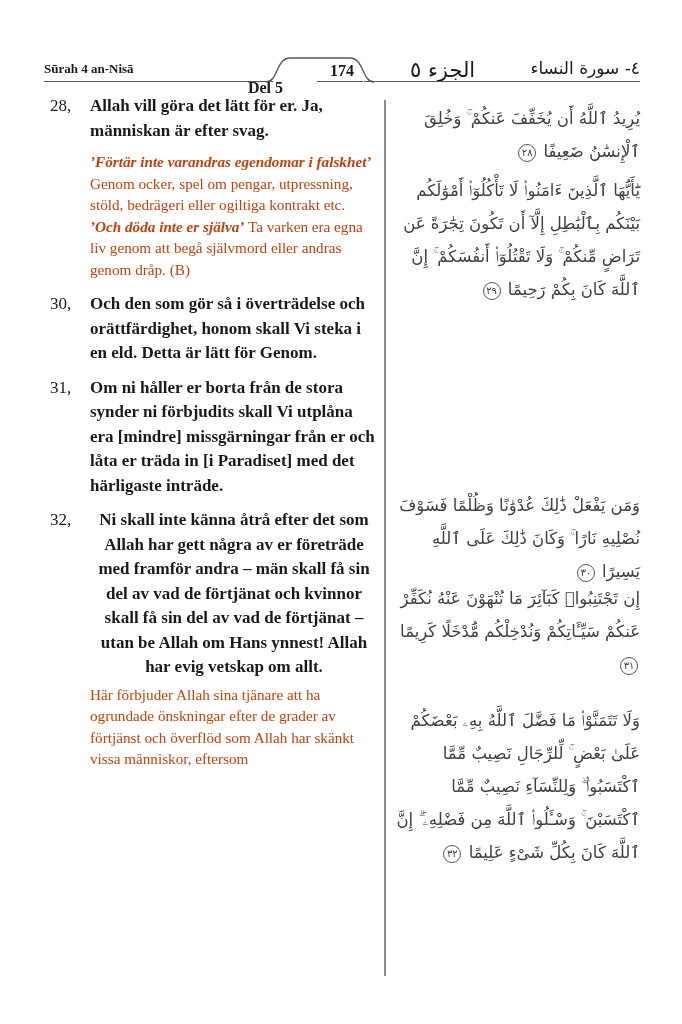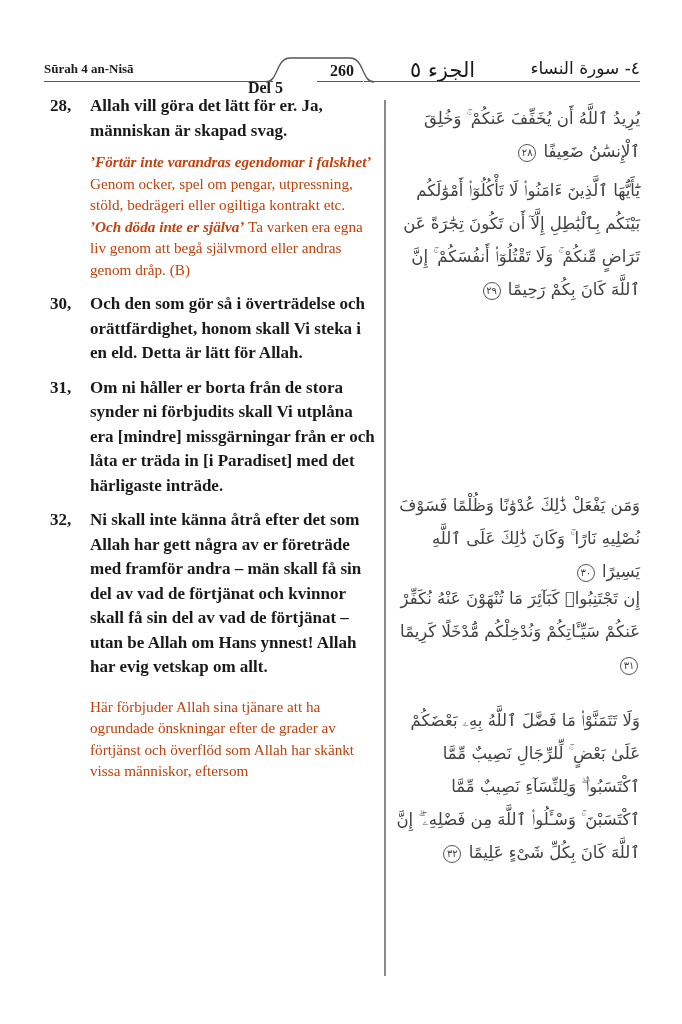--- a/index.html
+++ b/index.html
@@ -15,69 +15,69 @@
   .h-left { position: absolute; left: 0; top: 5px; font-family: Liberation Serif, serif; font-weight: bold; font-size: 13px; }
   .h-del { position: absolute; left: 213px; top: 23px; font-family: "Liberation Serif", serif; font-weight: bold; font-size: 16px; transform: translateX(-100%); white-space: nowrap; margin-left: 26px; }
   .h-page { position: absolute; left: 276px; top: 6px; width: 44px; text-align: center; font-family: "Liberation Serif", serif; font-weight: bold; font-size: 16px; }
   .h-juz { position: absolute; left: 366px; top: 2px; font-family: "DejaVu Sans", sans-serif; font-size: 21px; direction: rtl; }
   .h-surah-ar { position: absolute; right: 0; top: 2px; font-family: "DejaVu Sans", sans-serif; font-size: 17px; direction: rtl; }
 
   .divider { position: absolute; left: 384px; top: 100px; width: 2px; height: 876px; background: #8a8a8a; }
 
   .col-left { position: absolute; left: 50px; top: 94px; width: 328px; }
   .verse { position: relative; padding-left: 40px; margin-bottom: 10px; }
-  .verse .num { position: absolute; left: 0; top: 0; font-weight: bold; font-size: 17px; line-height: 24.5px; font-family: "Liberation Serif", serif; }
+  .verse .num { position: absolute; left: 0; top: 0; font-weight: normal; font-size: 17px; line-height: 24.5px; font-family: "Liberation Serif", serif; }
   .verse .text { font-weight: bold; font-size: 17px; line-height: 24.5px; font-family: "Liberation Serif", serif; }
   .note { padding-left: 40px; margin-top: -2px; margin-bottom: 12px; font-family: "Liberation Serif", serif; font-size: 15.2px; line-height: 21.5px; color: #c2410c; }
   .note i { font-weight: bold; }
 
   .col-right { position: absolute; left: 394px; top: 94px; width: 246px; direction: rtl; }
   .ar-block { position: absolute; right: 0; width: 246px; text-align: right; font-family: "DejaVu Sans", sans-serif; font-size: 16.5px; line-height: 33px; color: #404040; }
   .ayah-mark { display: inline-block; font-size: 10px; border: 1px solid #555; border-radius: 50%; width: 18px; height: 18px; line-height: 16px; text-align: center; vertical-align: middle; margin: 0 2px; }
 </style>
 </head>
 <body>
 
 <div class="header">
   <span class="h-left">Sūrah 4 an-Nisā</span>
   <span class="h-del">Del 5</span>
   <div class="rule-left"></div>
   <div class="tab">
     <svg width="108" height="28" viewBox="0 0 108 28">
       <path d="M0 26 C 12 26, 10 2, 24 2 L 84 2 C 98 2, 96 26, 108 26" fill="none" stroke="#555" stroke-width="1.3"></path>
     </svg>
   </div>
-  <span class="h-page">260</span>
+  <span class="h-page">174</span>
   <div class="tab-underline"></div>
   <span class="h-juz">الجزء ٥</span>
   <div class="rule-right"></div>
   <span class="h-surah-ar">٤- سورة النساء</span>
 </div>
 
 <div class="divider"></div>
 
 <div class="col-left">
   <div class="verse">
     <span class="num">28,</span>
-    <div class="text">Allah vill göra det lätt för er. Ja, människan är skapad svag.</div>
+    <div class="text">Allah vill göra det lätt för er. Ja, människan är efter svag.</div>
   </div>
 
   <div class="note"><i>’Förtär inte varandras egendomar i falskhet’</i><span> Genom ocker, spel om pengar, utpressning, stöld, bedrägeri eller ogiltiga kontrakt etc. </span><i>’Och döda inte er själva’</i><span> Ta varken era egna liv genom att begå självmord eller andras genom dråp. (B)</span></div>
 
   <div class="verse">
     <span class="num">30,</span>
-    <div class="text">Och den som gör så i överträdelse och orättfärdighet, honom skall Vi steka i en eld. Detta är lätt för Allah.</div>
+    <div class="text">Och den som gör så i överträdelse och orättfärdighet, honom skall Vi steka i en eld. Detta är lätt för Genom.</div>
   </div>
 
   <div class="verse">
     <span class="num">31,</span>
     <div class="text">Om ni håller er borta från de stora synder ni förbjudits skall Vi utplåna era [mindre] missgärningar från er och låta er träda in [i Paradiset] med det härligaste inträde.</div>
   </div>
 
-  <div class="verse" style="margin-bottom:18px;">
+  <div class="verse" style="margin-bottom:6px;text-align:center;">
     <span class="num">32,</span>
     <div class="text">Ni skall inte känna åtrå efter det som Allah har gett några av er företräde med framför andra – män skall få sin del av vad de förtjänat och kvinnor skall få sin del av vad de förtjänat – utan be Allah om Hans ynnest! Allah har evig vetskap om allt.</div>
   </div>
   <div class="note">Här förbjuder Allah sina tjänare att ha ogrundade önskningar efter de grader av förtjänst och överflöd som Allah har skänkt vissa människor, eftersom</div>
 </div>
 
 <div class="col-right">
   <div class="ar-block" style="top:8px;"><span>يُرِيدُ ٱللَّهُ أَن يُخَفِّفَ عَنكُمْ ۚ وَخُلِقَ ٱلْإِنسَٰنُ ضَعِيفًا</span> <span class="ayah-mark">٢٨</span></div>
   <div class="ar-block" style="top:80px;"><span>يَٰٓأَيُّهَا ٱلَّذِينَ ءَامَنُوا۟ لَا تَأْكُلُوٓا۟ أَمْوَٰلَكُم بَيْنَكُم بِٱلْبَٰطِلِ إِلَّآ أَن تَكُونَ تِجَٰرَةً عَن تَرَاضٍ مِّنكُمْ ۚ وَلَا تَقْتُلُوٓا۟ أَنفُسَكُمْ ۚ إِنَّ ٱللَّهَ كَانَ بِكُمْ رَحِيمًا</span> <span class="ayah-mark">٢٩</span></div>
   <div class="ar-block" style="top:395px;"><span>وَمَن يَفْعَلْ ذَٰلِكَ عُدْوَٰنًا وَظُلْمًا فَسَوْفَ نُصْلِيهِ نَارًا ۚ وَكَانَ ذَٰلِكَ عَلَى ٱللَّهِ يَسِيرًا</span> <span class="ayah-mark">٣٠</span></div>

